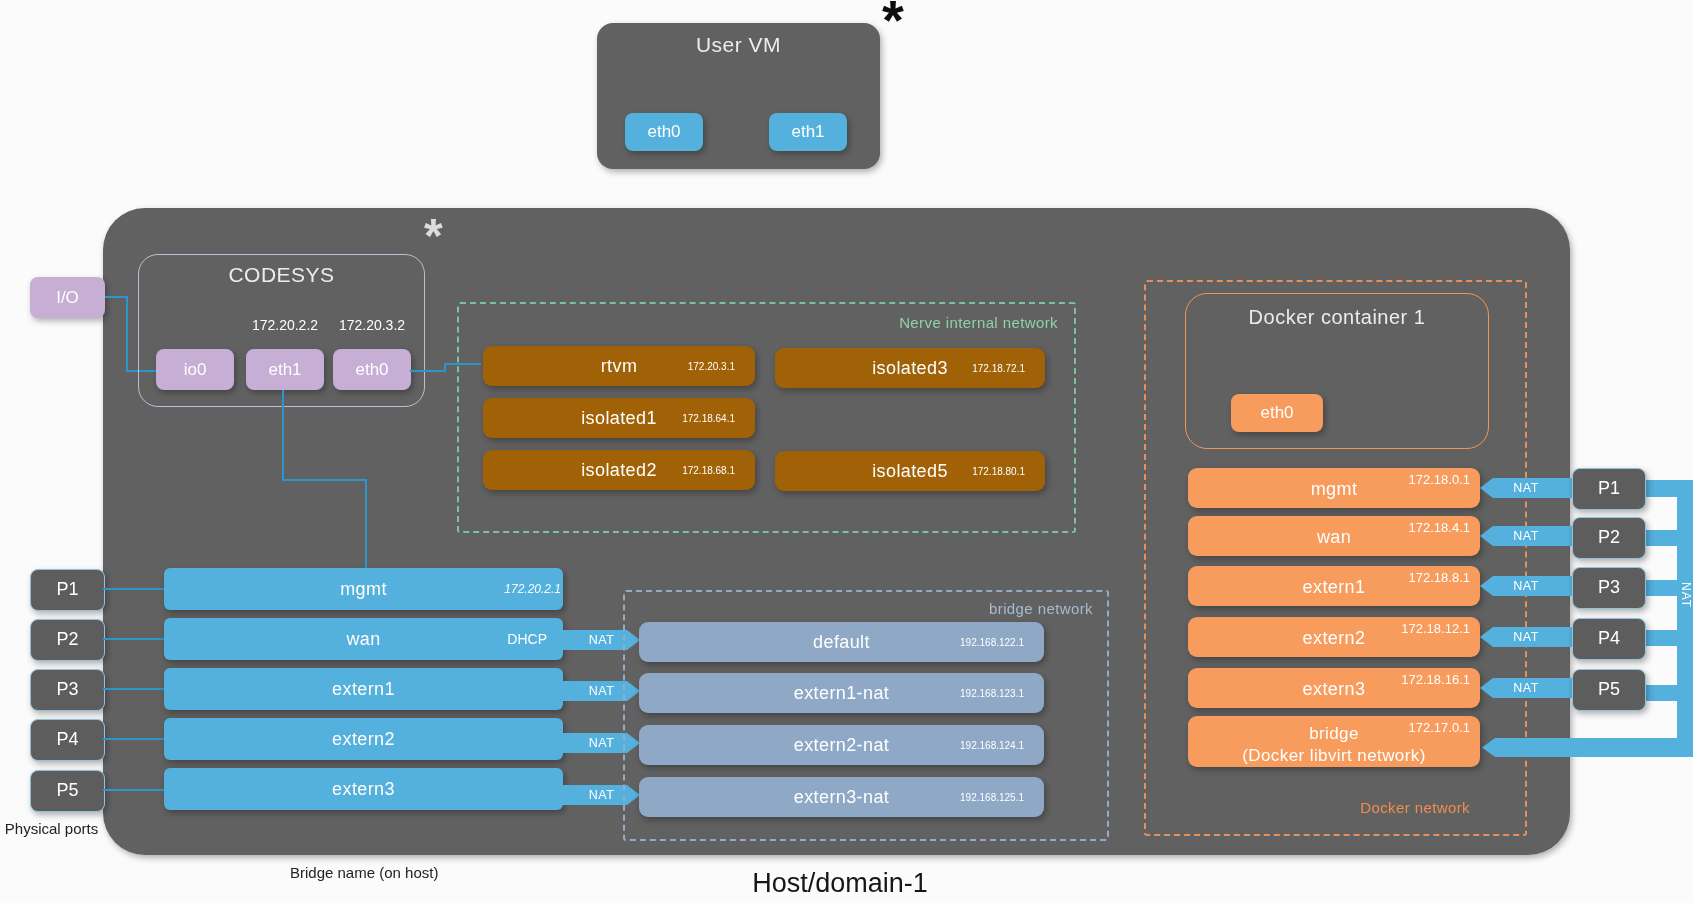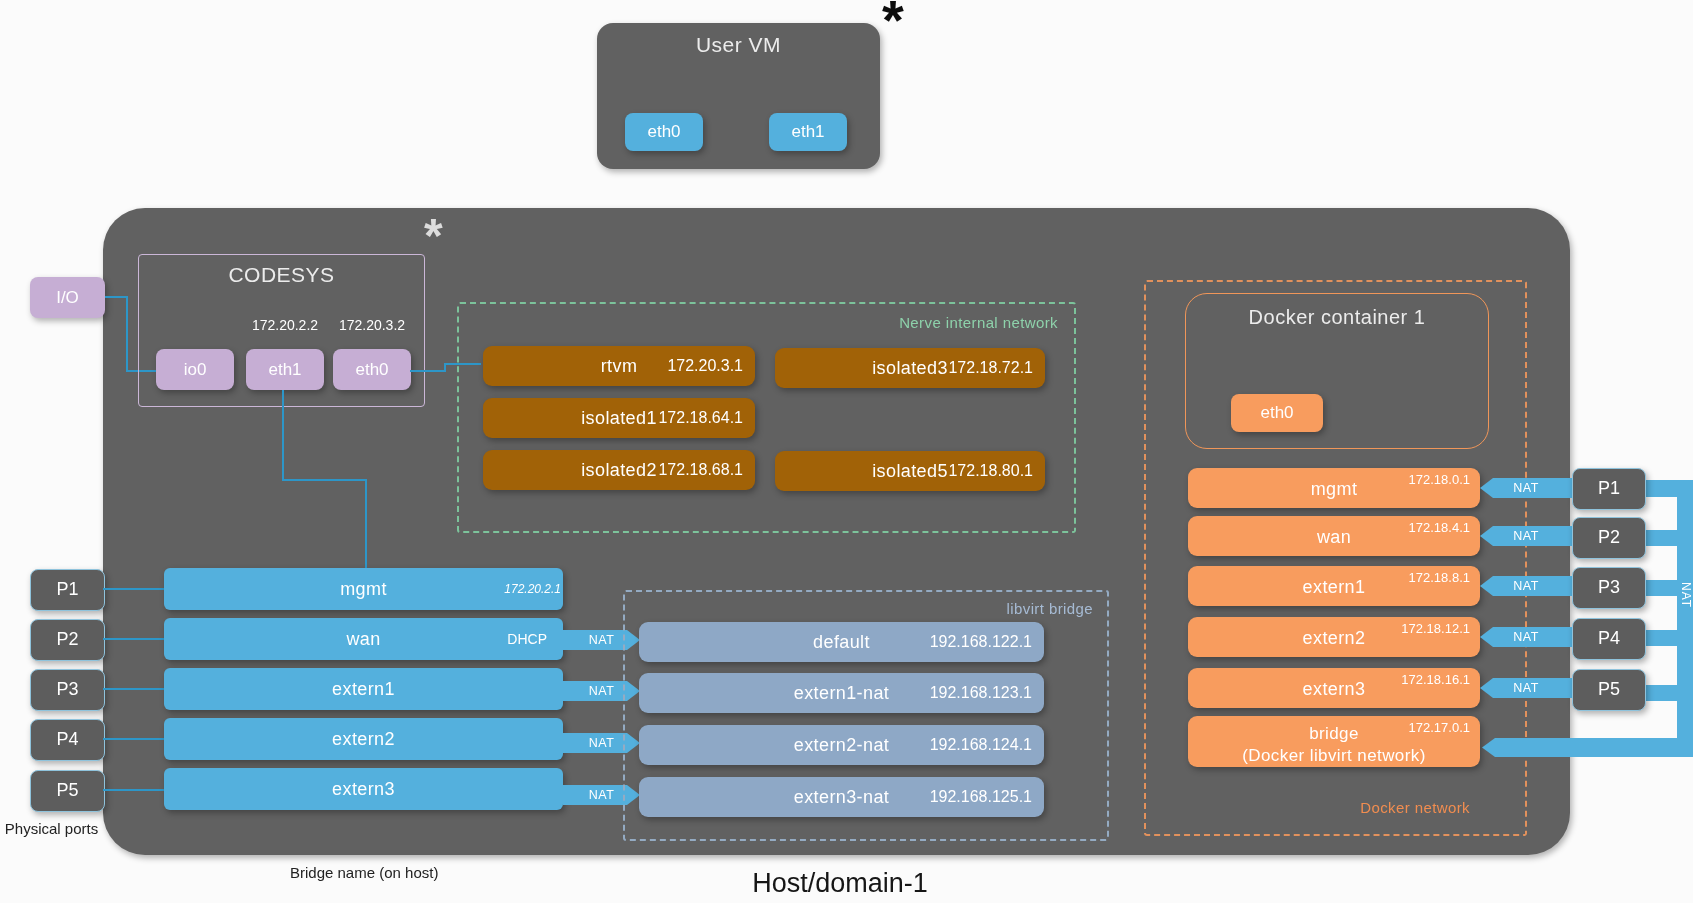--- a/index.html
+++ b/index.html
@@ -10,29 +10,29 @@
   .abs{position:absolute;}
   .shadow{box-shadow:2px 3px 6px rgba(0,0,0,0.30);}
   .host{background:#616161;border-radius:42px;}
   .panel-gray{background:#616161;border-radius:16px;}
   .chip{color:#ffffff;font-size:17px;text-align:center;border-radius:8px;}
   .chip-blue{background:#54b0dd;}
   .chip-purple{background:#c6aed4;}
   .chip-orange{background:#f89c5e;}
   .title{color:#ececec;font-size:21px;text-align:center;letter-spacing:0.5px;}
   .asterisk{font-size:56px;font-weight:bold;line-height:1;}
-  .outline-box{border-radius:4px;background:transparent;}
+  .outline-box{border-radius:20px;background:transparent;}
   .dashed{background:transparent;border-radius:3px;}
   .net-label{font-size:15px;letter-spacing:0.4px;}
   .g-box{background:#a16207;border-radius:9px;color:#fff;}
   .s-box{background:#8ea8c6;border-radius:9px;color:#fff;}
   .o-box{background:#f89c5e;border-radius:9px;color:#fff;}
   .bar{background:#54b0dd;border-radius:6px;color:#fff;}
   .box-name{display:block;width:100%;text-align:center;font-size:18px;letter-spacing:0.4px;}
-  .box-ip{position:absolute;right:12px;top:50%;transform:translateY(-50%);font-size:16px;color:#fff;}
+  .box-ip{position:absolute;right:20px;top:50%;transform:translateY(-50%);font-size:10px;color:#fff;}
   .o-ip{position:absolute;right:10px;top:4px;font-size:13px;color:#fff;}
   .pbox{background:#5d5d5d;border:1px solid #8fc3dc;border-radius:8px;color:#fff;
         font-size:18px;text-align:center;line-height:38px;}
   .nat{background:#54b0dd;color:#fff;font-size:12.5px;text-align:center;line-height:20px;letter-spacing:0.5px;}
   .nat-right{clip-path:polygon(0 0, calc(100% - 13px) 0, 100% 50%, calc(100% - 13px) 100%, 0 100%);}
   .nat-left{clip-path:polygon(13px 0, 100% 0, 100% 100%, 13px 100%, 0 50%);}
   .bluebar{background:#54b0dd;}
   .line{background:#2d96c8;}
   .caption{color:#222222;font-size:15px;}
   .ipsmall{color:#ffffff;font-size:14px;text-align:center;}
@@ -186,21 +186,21 @@
   <div class="abs bar shadow" style="left:164px;top:768px;width:399px;height:42px;">
     <span class="box-name" style="line-height:42px;">extern3</span>
   </div>
 
   <div class="abs nat nat-right" style="left:563px;top:630px;width:77px;height:20px;">NAT</div>
   <div class="abs nat nat-right" style="left:563px;top:681px;width:77px;height:20px;">NAT</div>
   <div class="abs nat nat-right" style="left:563px;top:733px;width:77px;height:20px;">NAT</div>
   <div class="abs nat nat-right" style="left:563px;top:785px;width:77px;height:20px;">NAT</div>
 
   <div class="abs dashed" style="left:623px;top:590px;width:482px;height:247px;border:2px dashed #94abc3;">
-    <div class="abs net-label" style="right:14px;top:8px;color:#a6bbd4;">libvirt bridge</div>
+    <div class="abs net-label" style="right:14px;top:8px;color:#a6bbd4;">bridge network</div>
 
     <div class="abs s-box shadow" style="left:14px;top:30px;width:405px;height:40px;">
       <span class="box-name" style="line-height:40px;">default</span>
       <span class="box-ip">192.168.122.1</span>
     </div>
     <div class="abs s-box shadow" style="left:14px;top:81px;width:405px;height:40px;">
       <span class="box-name" style="line-height:40px;">extern1-nat</span>
       <span class="box-ip">192.168.123.1</span>
     </div>
     <div class="abs s-box shadow" style="left:14px;top:133px;width:405px;height:40px;">

